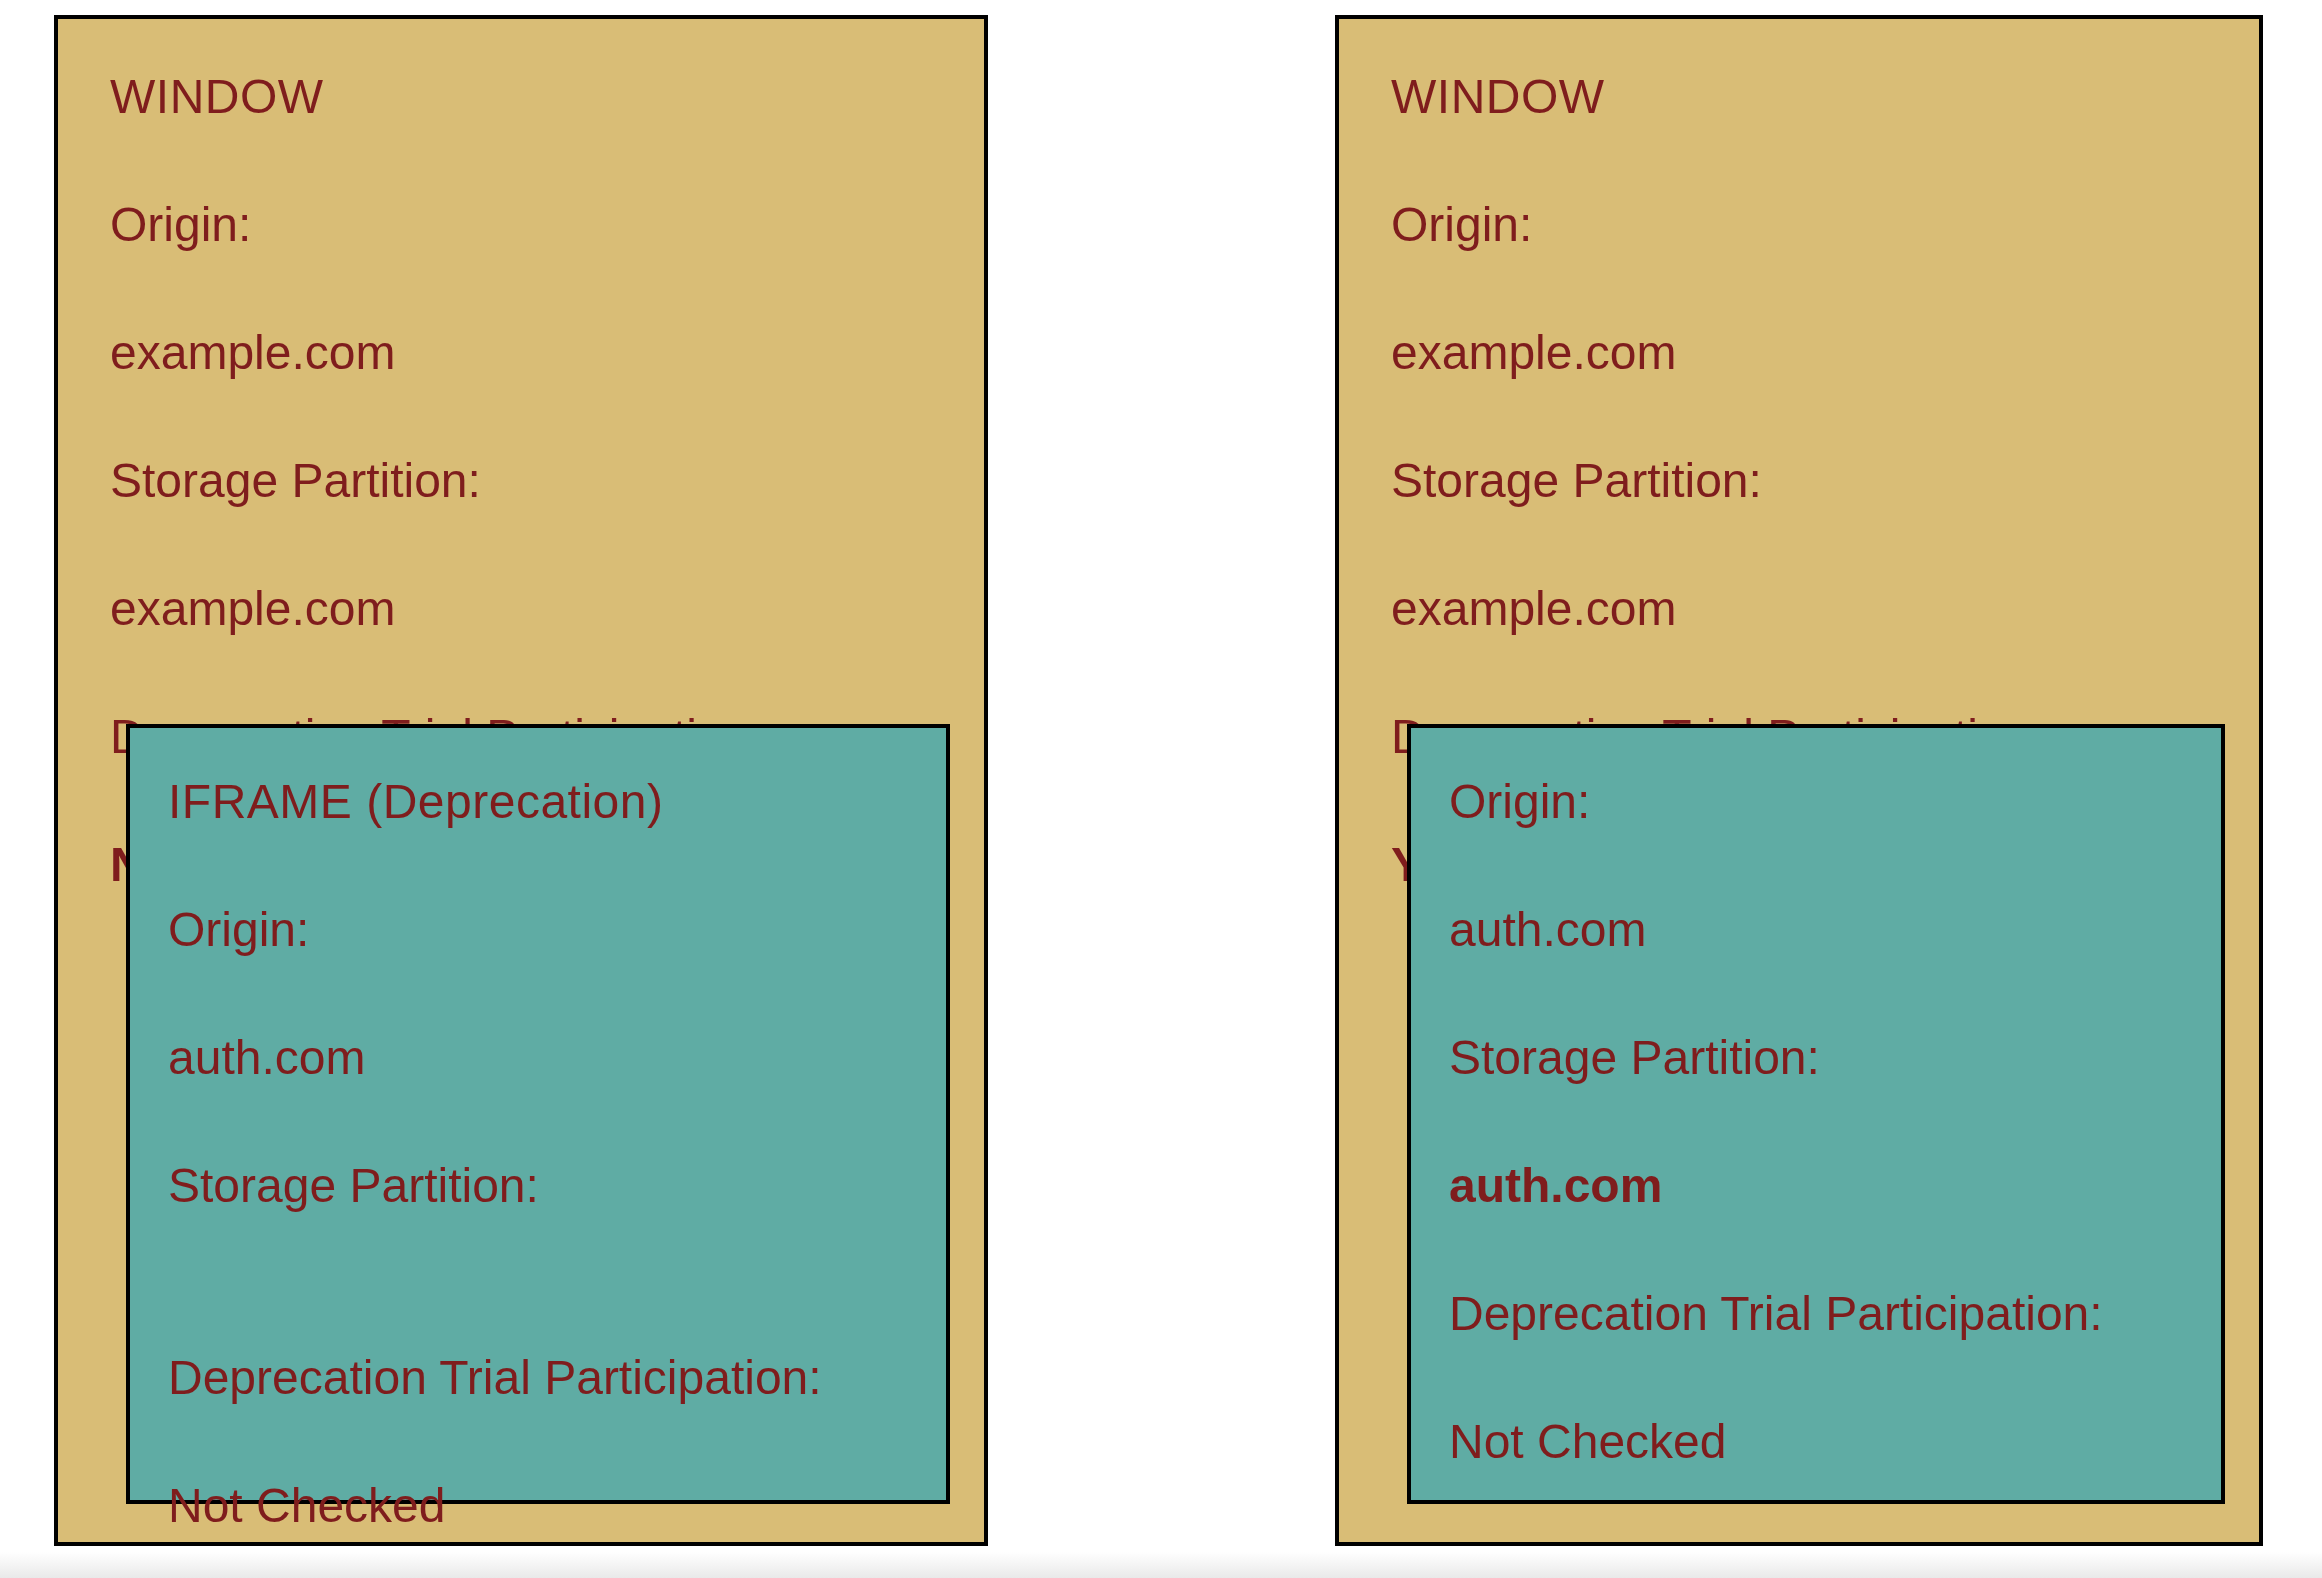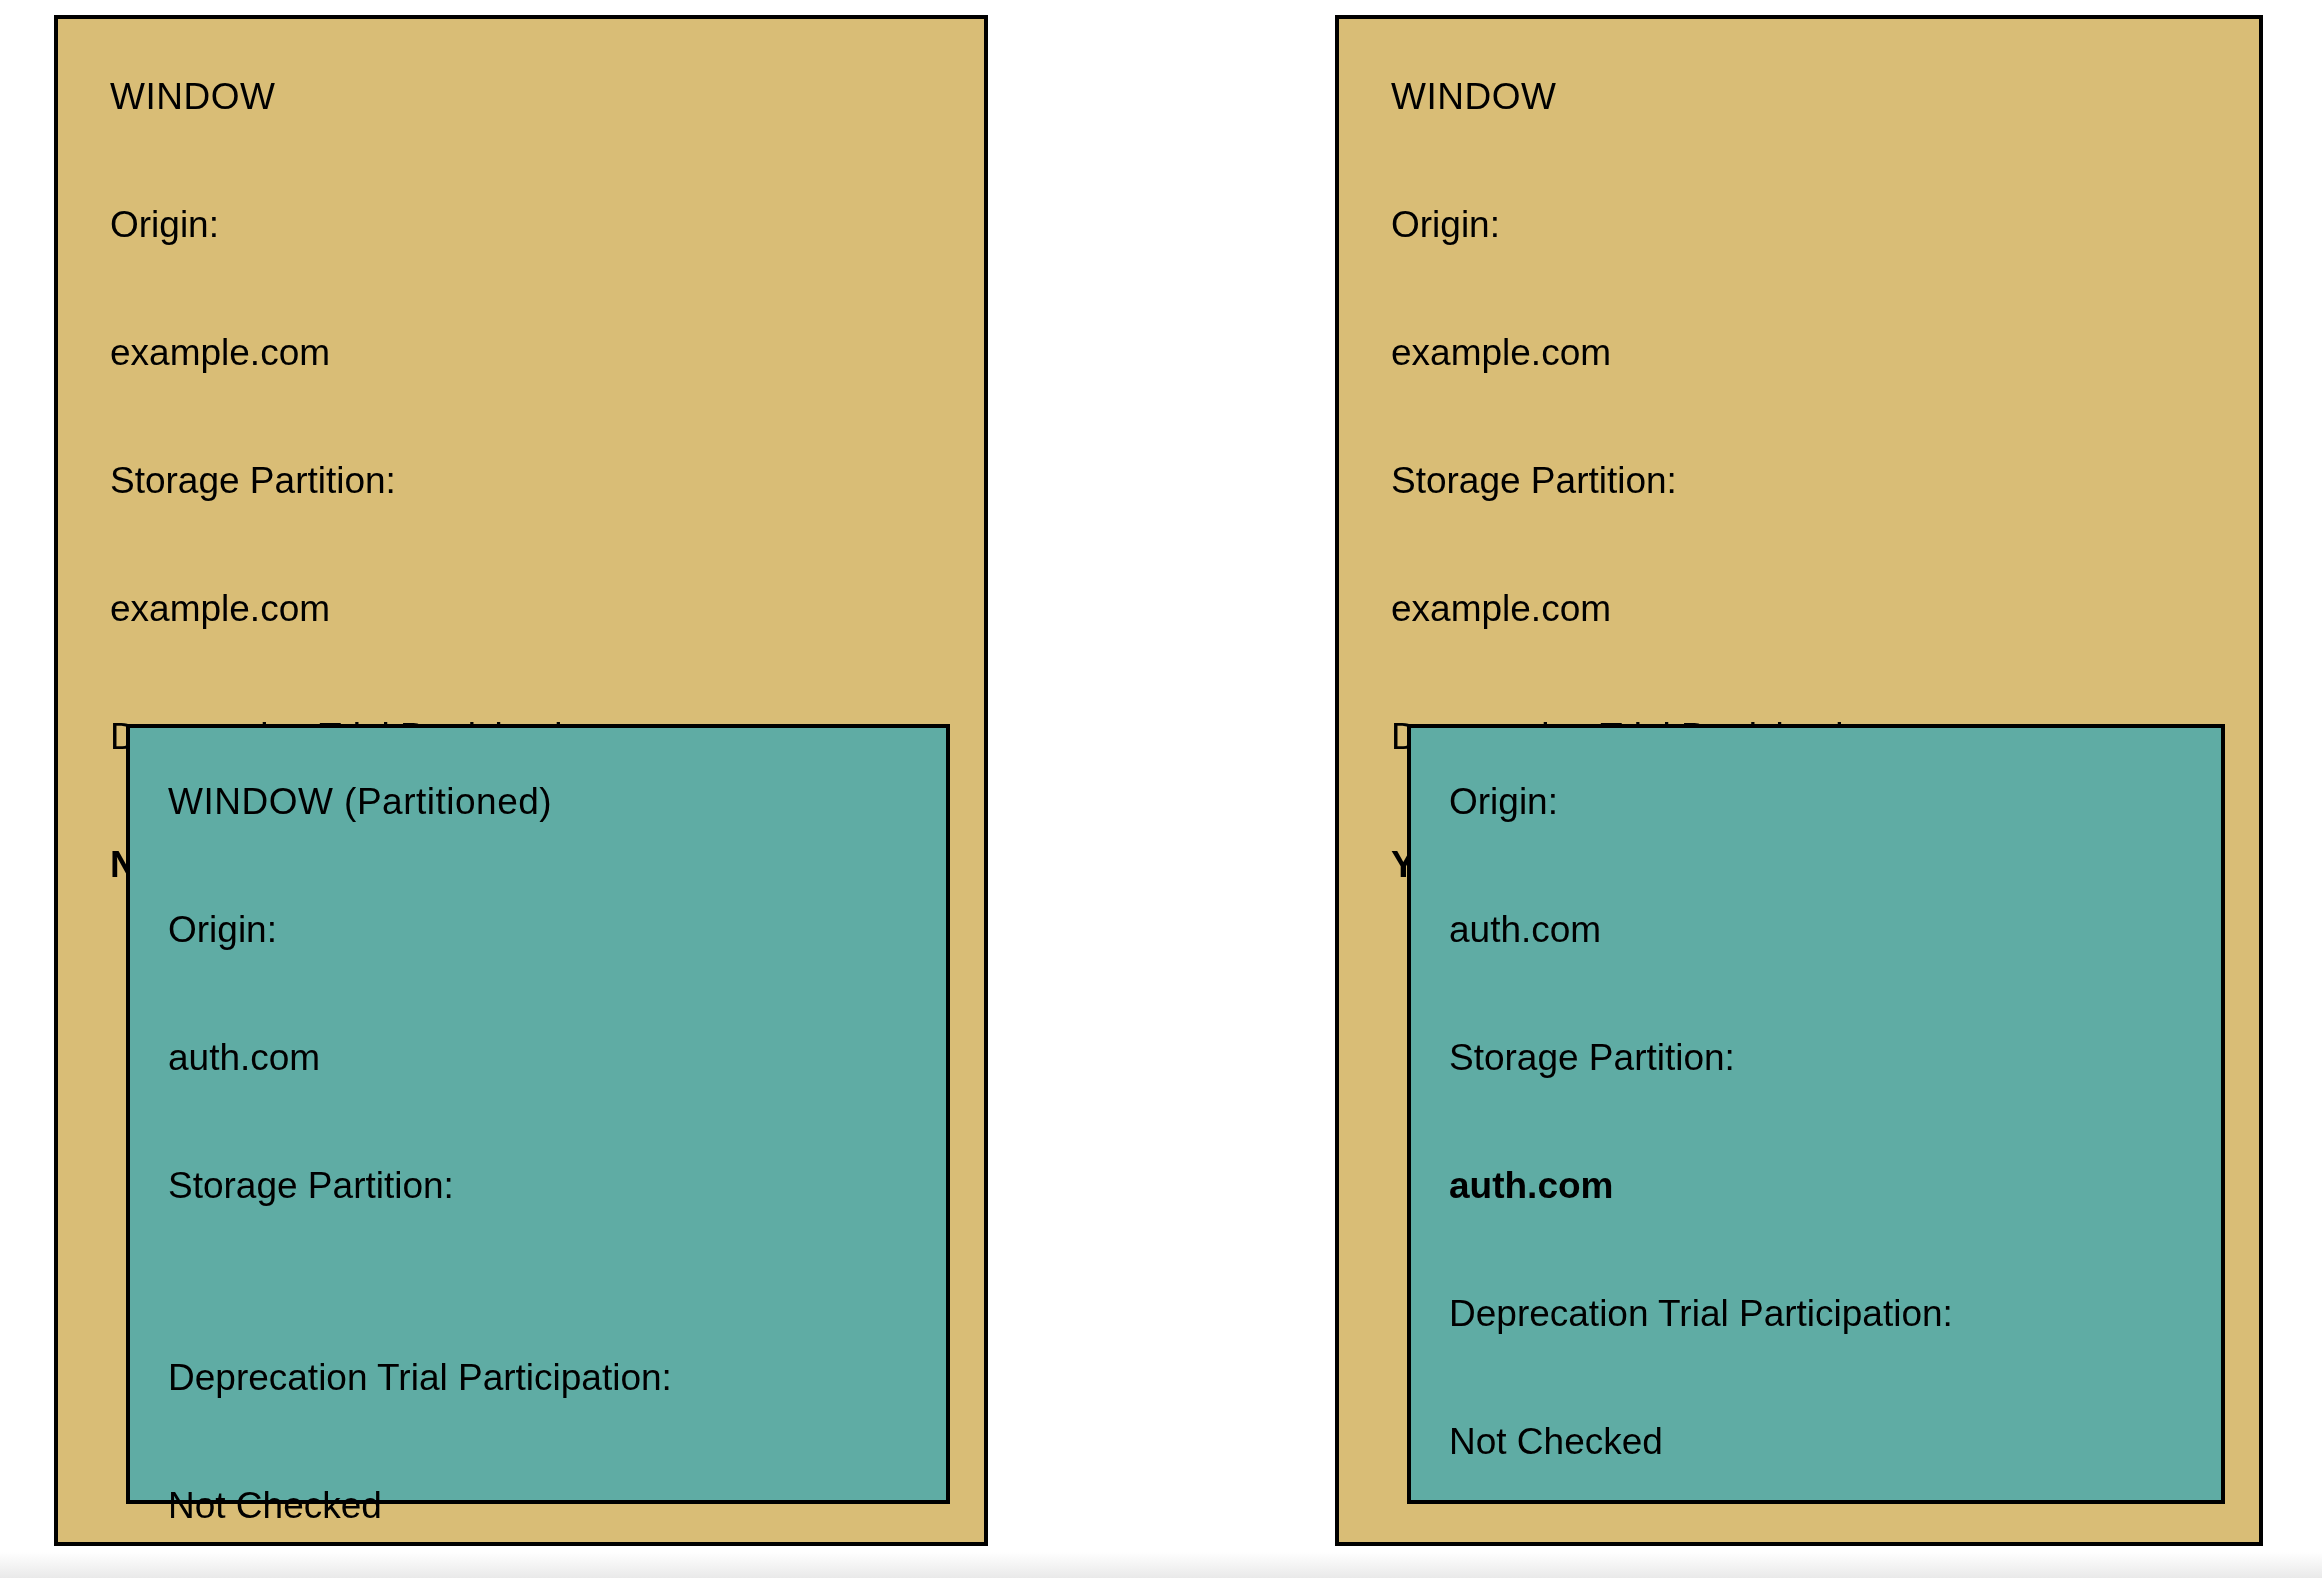--- a/index.html
+++ b/index.html
@@ -7,22 +7,22 @@
     padding: 0;
     background: #ffffff;
   }
   .canvas {
     position: relative;
     width: 2322px;
     height: 1578px;
     background: #ffffff;
     overflow: hidden;
     font-family: "Liberation Sans", "DejaVu Sans", sans-serif;
-    color: #000000;
-    font-size: 37px;
+    color: #7f1d1d;
+    font-size: 48px;
     line-height: 64px;
   }
   .window-box {
     position: absolute;
     top: 15px;
     height: 1531px;
     background: #D9BD76;
     border: 4px solid #000000;
     box-sizing: border-box;
     padding: 46px 50px 0 52px;
@@ -65,21 +65,21 @@
   <div class="window-box left">
     <p class="box-title">WINDOW</p>
     <p><span>Origin:</span><br>
       <span>example.com</span></p>
     <p><span>Storage Partition:</span><br>
       <span>example.com</span></p>
     <p><span>Deprecation Trial Participation:</span><br>
       <span class="bold">No</span></p>
 
     <div class="iframe-box">
-      <p class="box-title">WINDOW (Partitioned)</p>
+      <p class="box-title">IFRAME (Deprecation)</p>
       <p><span>Origin:</span><br>
         <span>auth.com</span></p>
       <p><span>Storage Partition:</span><br>
         </p>
       <p><span>Deprecation Trial Participation:</span><br>
         <span>Not Checked</span></p>
     </div>
   </div>
 
   <div class="window-box right">

